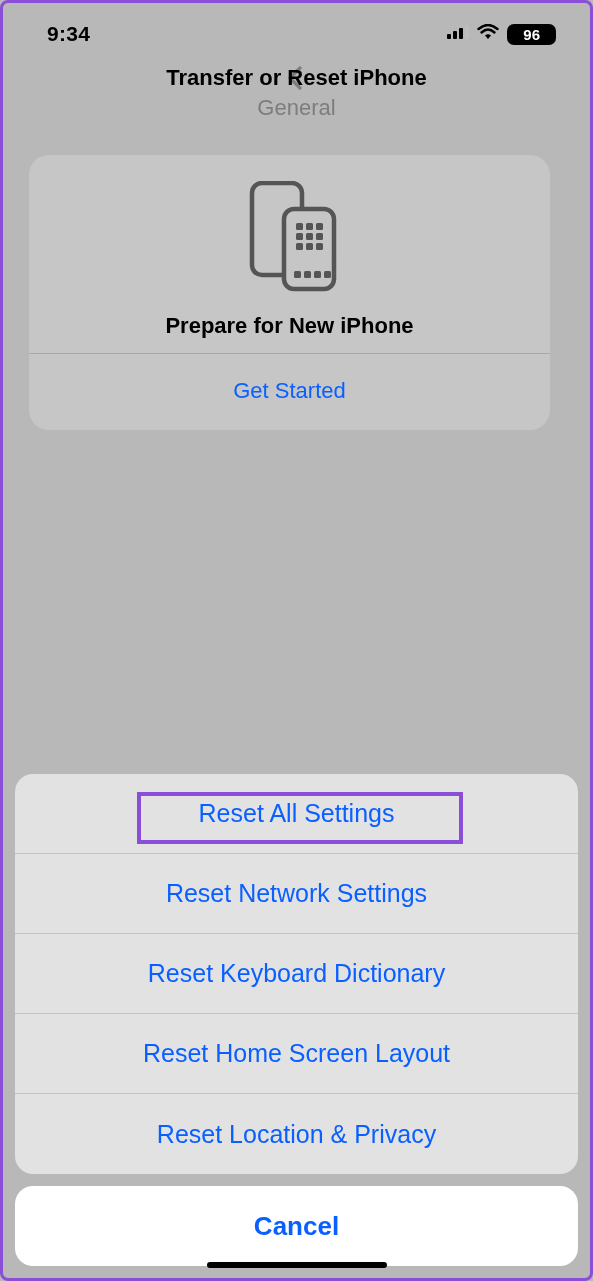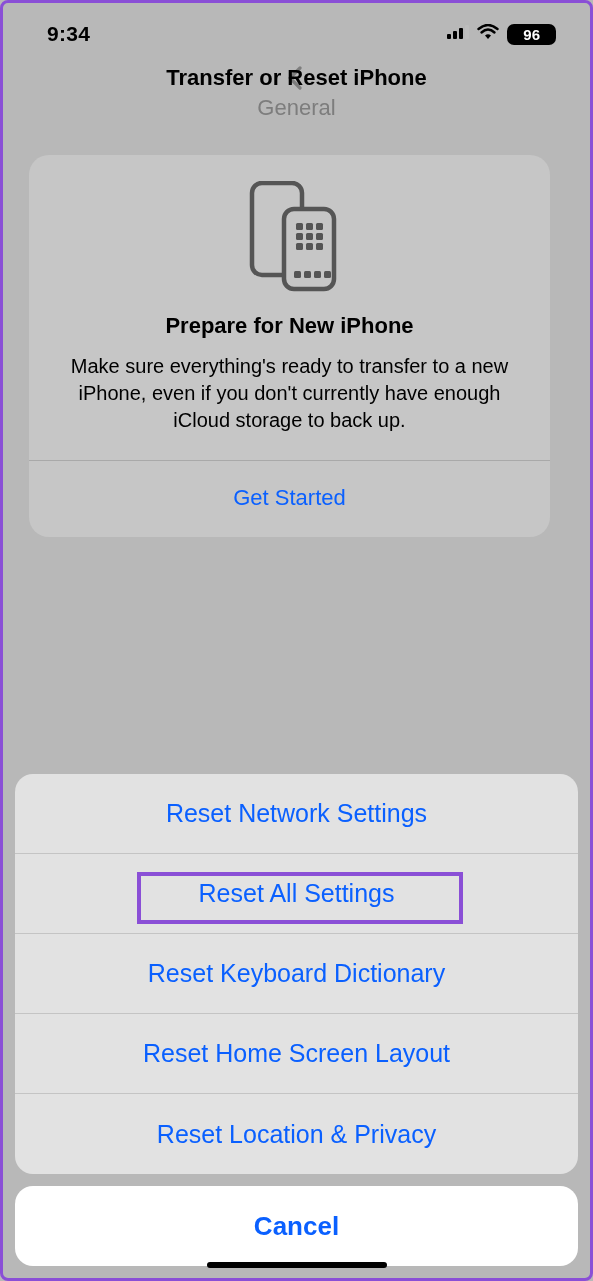--- a/index.html
+++ b/index.html
@@ -181,37 +181,36 @@
         <rect x="74" y="62" width="7" height="7" rx="1.5"></rect>
 
         <rect x="52" y="90" width="7" height="7" rx="1.5"></rect>
         <rect x="62" y="90" width="7" height="7" rx="1.5"></rect>
         <rect x="72" y="90" width="7" height="7" rx="1.5"></rect>
         <rect x="82" y="90" width="7" height="7" rx="1.5"></rect>
       </g>
     </svg>
   </div>
   <div class="card-title">Prepare for New iPhone</div>
-  <div class="card-desc">Make sure everything's ready to transfer to a new iPhone, even if you don't currently have enough iCloud storage to back up.</div>
   <hr class="card-divider">
   <div class="get-started">Get Started</div>
 </div>
 
 <div class="reset-behind">Reset</div>
 
 <div class="sheet-container">
   <div class="action-sheet">
     <div class="sheet-option">
-      <span>Reset Network Settings</span>
-    </div>
-    <div class="sheet-option">
       <span>Reset All Settings</span>
       <div class="highlight-box"></div>
     </div>
     <div class="sheet-option">
+      <span>Reset Network Settings</span>
+    </div>
+    <div class="sheet-option">
       <span>Reset Keyboard Dictionary</span>
     </div>
     <div class="sheet-option">
       <span>Reset Home Screen Layout</span>
     </div>
     <div class="sheet-option">
       <span>Reset Location &amp; Privacy</span>
     </div>
   </div>
   <div class="cancel-sheet">

